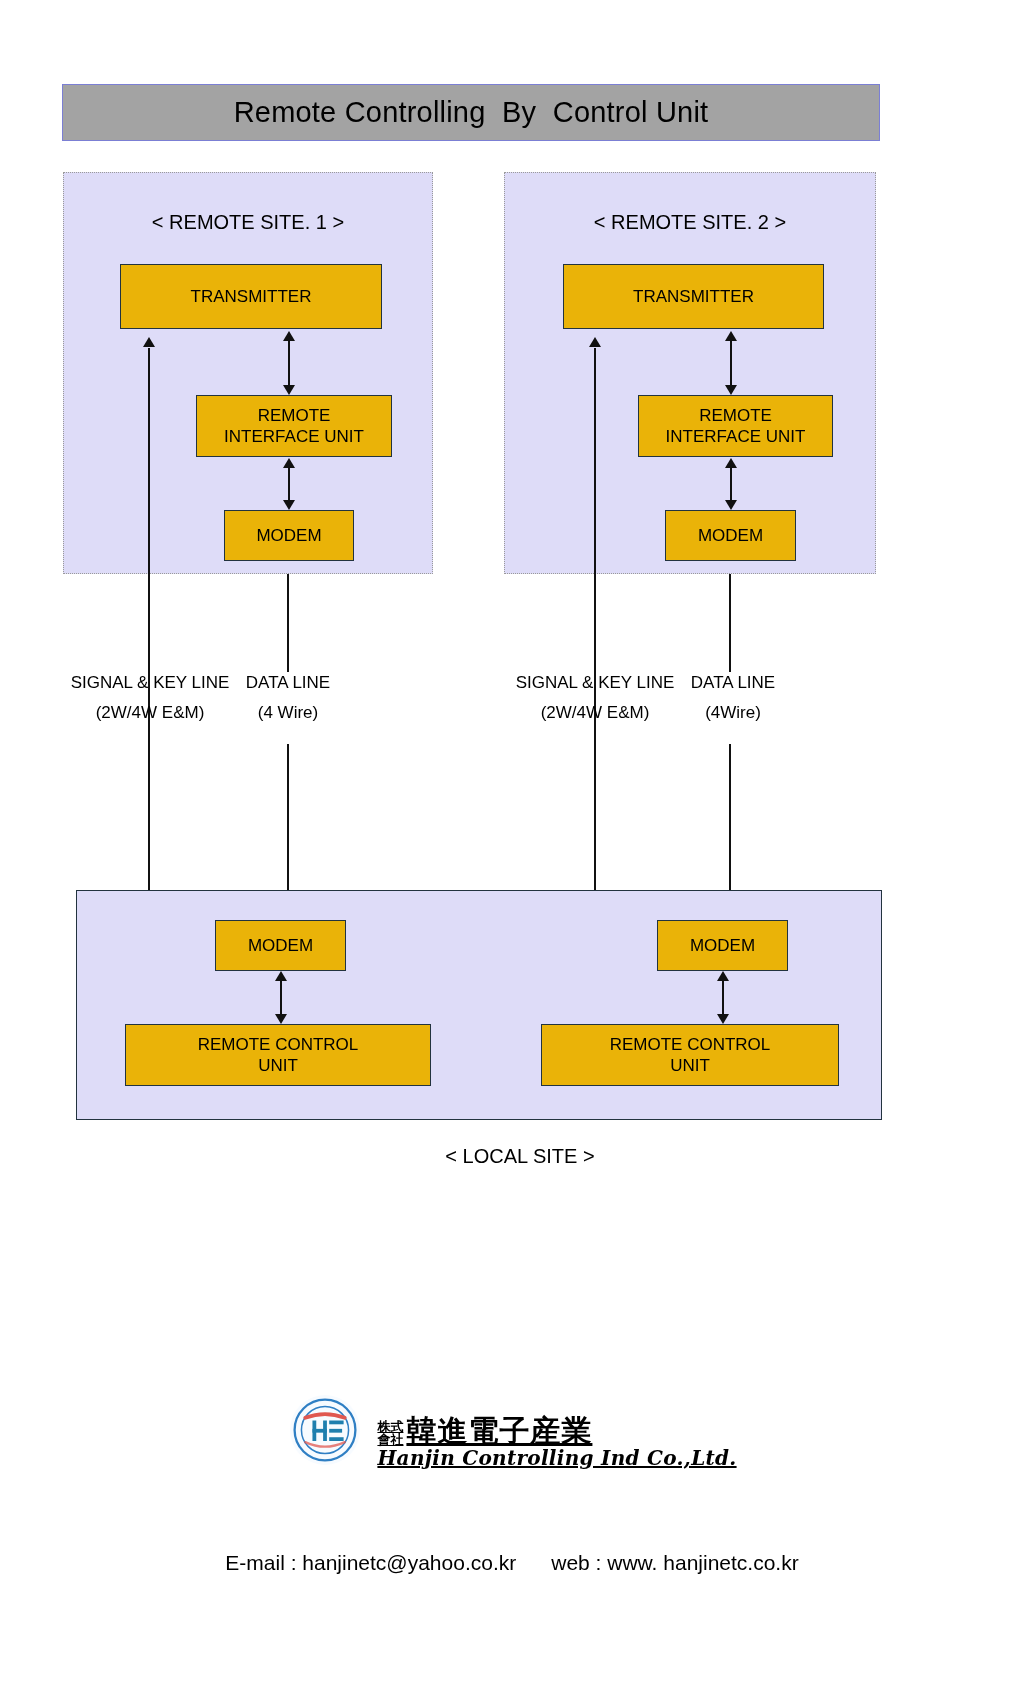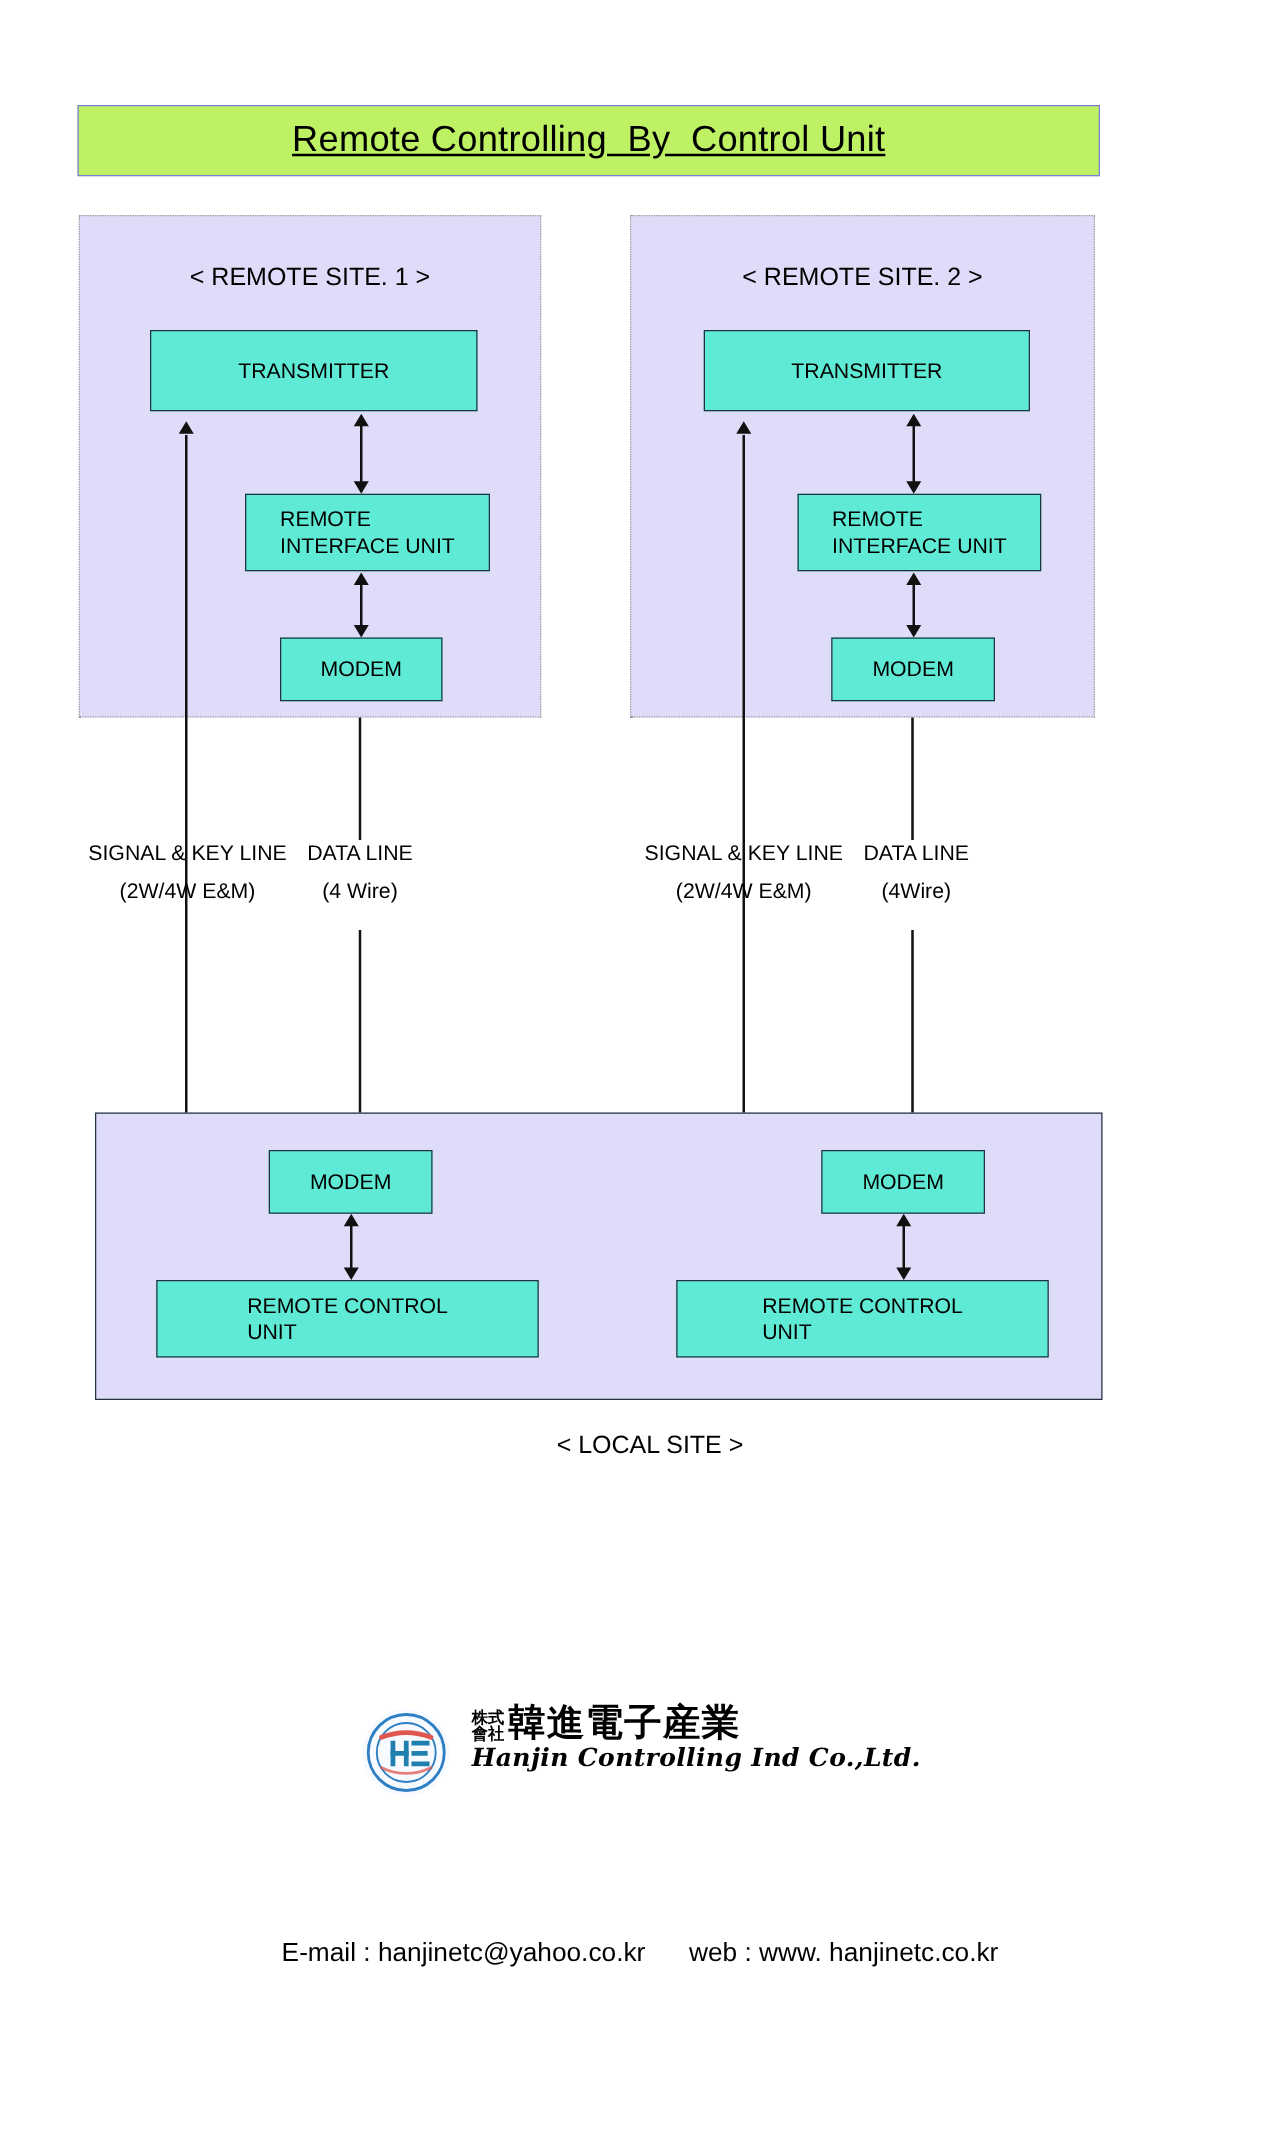--- a/index.html
+++ b/index.html
@@ -10,22 +10,22 @@
     color:#000;
     position:relative;
     overflow:hidden;
   }
   .page{position:absolute;inset:0;}
 
   
   .title-box{
     position:absolute;left:62px;top:84px;width:816px;height:55px;
     border:1.5px solid #7b7fd4;
-    background:#bef264;
-    display:flex;align-items:center;justify-content:center;text-decoration:underline;
+    background:#a3a3a3;
+    display:flex;align-items:center;justify-content:center;
   }
   .title-text{
     font-size:29px;font-weight:400;letter-spacing:.2px;white-space:pre;
   }
 
   
   .remote-panel{
     position:absolute;top:172px;height:402px;
     background:#dedcf8;
     border:1px dotted #9a9a9a;
@@ -35,24 +35,25 @@
   #remote2{left:504px;width:372px;}
 
   .site-title{
     position:absolute;left:0;right:0;top:38px;text-align:center;
     font-size:20px;white-space:pre;
   }
 
   
   .gbox{
     position:absolute;
-    background:#5eead4;
+    background:#eab308;
     border:1.5px solid #22333f;
     box-sizing:border-box;
     display:flex;align-items:center;justify-content:center;
+    text-align:center;
     font-size:17px;line-height:1.25;
     white-space:pre-line;
   }
 
   
   #r1-transmitter{left:56px;top:91px;width:262px;height:65px;}
   #r1-riu{left:132px;top:222px;width:196px;height:62px;}
   #r1-modem{left:160px;top:337px;width:130px;height:51px;}
   
   #r2-transmitter{left:58px;top:91px;width:261px;height:65px;}
@@ -85,22 +86,22 @@
   .arrow-down{border-top:10px solid #111;}
 
   
   .line-label{
     position:absolute;text-align:center;font-size:17px;line-height:1.75;
     white-space:pre-line;
   }
 
   
   #logo-row{
-    position:absolute;left:0;right:0;top:1364px;
-    display:flex;align-items:flex-start;justify-content:center;gap:14px;
+    position:absolute;left:0;right:0;top:1392px;
+    display:flex;align-items:flex-end;justify-content:center;gap:14px;text-decoration:underline;
   }
   .logo-mark{width:76px;height:76px;flex:0 0 auto;}
   .logo-words{display:flex;flex-direction:column;line-height:1;}
   .logo-cjk{
     font-family:"DejaVu Sans",sans-serif;
     font-size:30px;font-weight:700;letter-spacing:1px;
     display:flex;align-items:flex-end;gap:3px;
   }
   .logo-kabushiki{
     font-size:13px;font-weight:700;line-height:.95;

